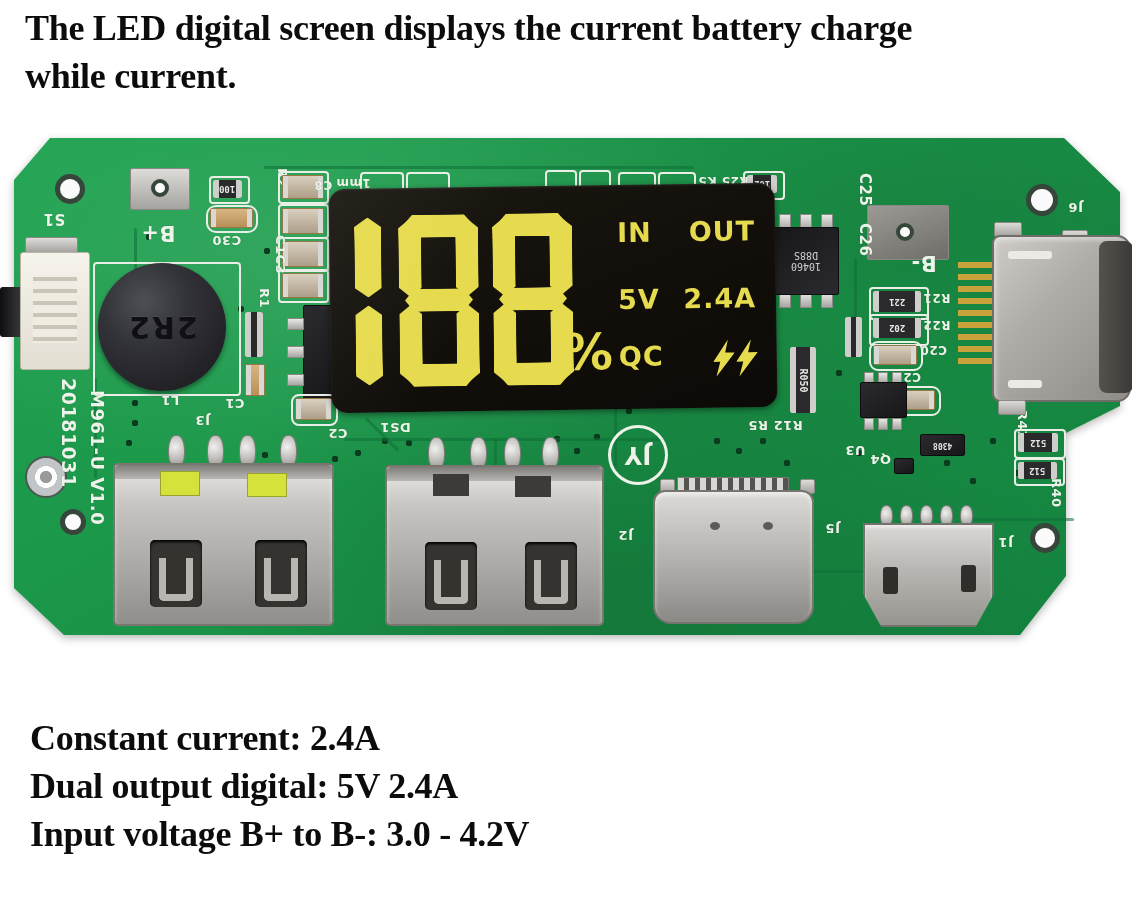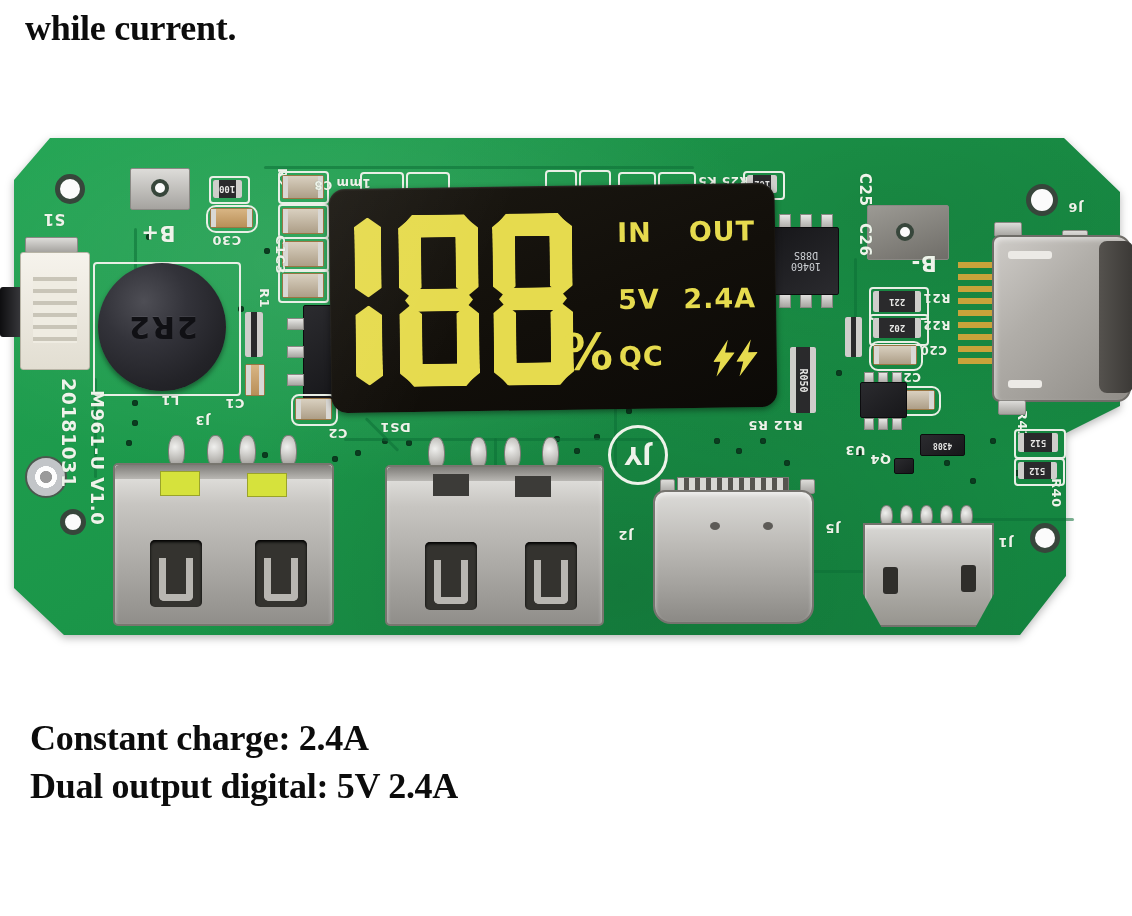--- a/index.html
+++ b/index.html
@@ -84,20 +84,21 @@
         box-shadow:0 3px 5px rgba(0,0,0,.4);display:flex;align-items:center;justify-content:center;}
   .ind-mark{color:#101014;font:bold 30px "DejaVu Sans",sans-serif;transform:rotate(180deg);
         text-shadow:0 1px 1px rgba(255,255,255,.07);letter-spacing:2px;}
 </style>
 </head>
 <body>
 
 <div class="stage">
 
   <div class="caption caption-top">
+    <div>The LED digital screen displays the current battery charge</div>
     <div>while current.</div>
   </div>
 
   <div class="board-shadow">
     <div class="board-bg"></div>
   </div>
 
   <div class="board-parts">
     <div id="deco">
         <div class="via" style="left: 118px; top: 262px;"></div>
@@ -367,16 +368,17 @@
         </div>
         <div class="led-row" style="top:156px;">
           <span>QC</span>
           <span><span class="bolt"></span><span class="bolt"></span></span>
         </div>
       </div>
     </div>
   </div>
 
   <div class="caption caption-bottom">
-    <div>Constant charge: 2.4A</div>
+    <div>Constant current: 2.4A</div>
     <div>Dual output digital: 5V 2.4A</div>
+    <div>Input voltage B+ to B-: 3.0 - 4.2V</div>
   </div>
 </div>
 
 </body></html>

